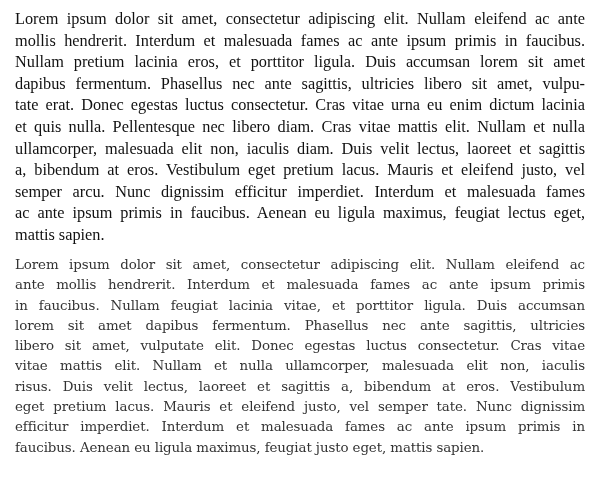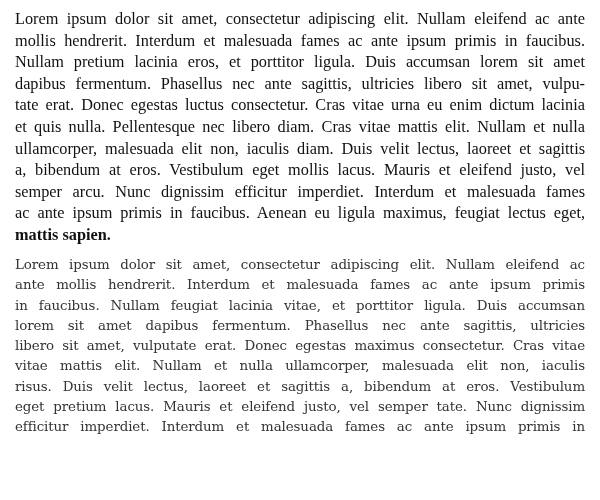--- a/index.html
+++ b/index.html
@@ -47,47 +47,47 @@
       height: 21.6px;
       line-height: 21.6px;
       overflow: hidden;
     }
     .para-cm .line {
       height: 20.3px;
       line-height: 20.3px;
     }
     .line.last {
       text-align-last: left;
-      font-weight: bold;
     }
   </style>
 </head>
 <body>
 
 <div class="page">
 
   <div class="para para-times">
     <span class="line">Lorem ipsum dolor sit amet, consectetur adipiscing elit.  Nullam eleifend ac ante</span>
     <span class="line">mollis hendrerit.  Interdum et malesuada fames ac ante ipsum primis in faucibus.</span>
     <span class="line">Nullam pretium lacinia eros, et porttitor ligula.  Duis accumsan lorem sit amet</span>
     <span class="line">dapibus fermentum.  Phasellus nec ante sagittis, ultricies libero sit amet, vulpu-</span>
     <span class="line">tate erat. Donec egestas luctus consectetur. Cras vitae urna eu enim dictum lacinia</span>
     <span class="line">et quis nulla. Pellentesque nec libero diam. Cras vitae mattis elit. Nullam et nulla</span>
     <span class="line">ullamcorper, malesuada elit non, iaculis diam.  Duis velit lectus, laoreet et sagittis</span>
-    <span class="line">a, bibendum at eros.  Vestibulum eget mollis lacus.  Mauris et eleifend justo, vel</span>
+    <span class="line">a, bibendum at eros.  Vestibulum eget pretium lacus.  Mauris et eleifend justo, vel</span>
     <span class="line">semper arcu.  Nunc dignissim efficitur imperdiet.  Interdum et malesuada fames</span>
     <span class="line">ac ante ipsum primis in faucibus.  Aenean eu ligula maximus, feugiat lectus eget,</span>
     <span class="line last">mattis sapien.</span>
   </div>
 
   <div class="para para-cm">
     <span class="line">Lorem ipsum dolor sit amet, consectetur adipiscing elit. Nullam eleifend ac</span>
     <span class="line">ante mollis hendrerit.  Interdum et malesuada fames ac ante ipsum primis</span>
     <span class="line">in faucibus. Nullam feugiat lacinia vitae, et porttitor ligula. Duis accumsan</span>
     <span class="line">lorem sit amet dapibus fermentum.  Phasellus nec ante sagittis, ultricies</span>
-    <span class="line">libero sit amet, vulputate erat. Donec egestas maximus consectetur. Cras vitae</span>
+    <span class="line">libero sit amet, vulputate elit. Donec egestas luctus consectetur. Cras vitae</span>
     <span class="line">vitae mattis elit.  Nullam et nulla ullamcorper, malesuada elit non, iaculis</span>
     <span class="line">risus. Duis velit lectus, laoreet et sagittis a, bibendum at eros. Vestibulum</span>
     <span class="line">eget pretium lacus. Mauris et eleifend justo, vel semper tate. Nunc dignissim</span>
     <span class="line">efficitur imperdiet.  Interdum et malesuada fames ac ante ipsum primis in</span>
+    <span class="line last">faucibus. Aenean eu ligula maximus, feugiat justo eget, mattis sapien.</span>
   </div>
 
 </div>
 
 </body></html>

